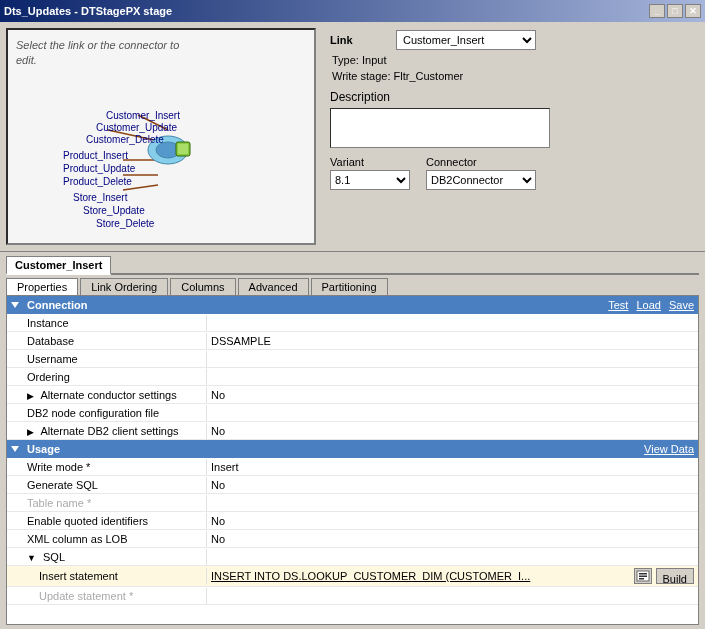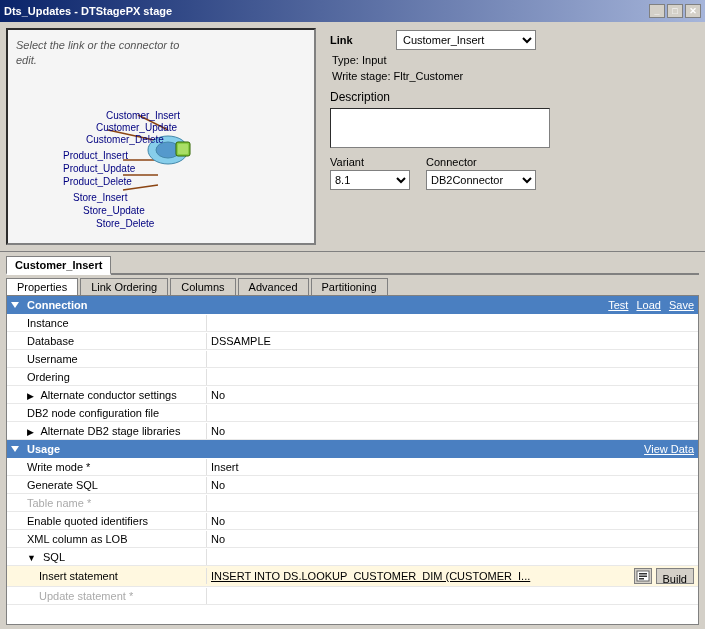--- a/index.html
+++ b/index.html
@@ -492,21 +492,21 @@
       <div class="prop-row">
         <div class="prop-name">
           <span>DB2 node configuration file</span>
         </div>
         <div class="prop-value"></div>
       </div>
 
       <div class="prop-row">
         <div class="prop-name">
           <span class="expand-arrow">▶</span>
-          <span>Alternate DB2 stage libraries</span>
+          <span>Alternate DB2 client settings</span>
         </div>
         <div class="prop-value">No</div>
       </div>
 
       <div class="section-header">
         <div class="section-title">
           <span class="triangle-down"></span>
           <span>Usage</span>
         </div>
         <div class="section-actions">

